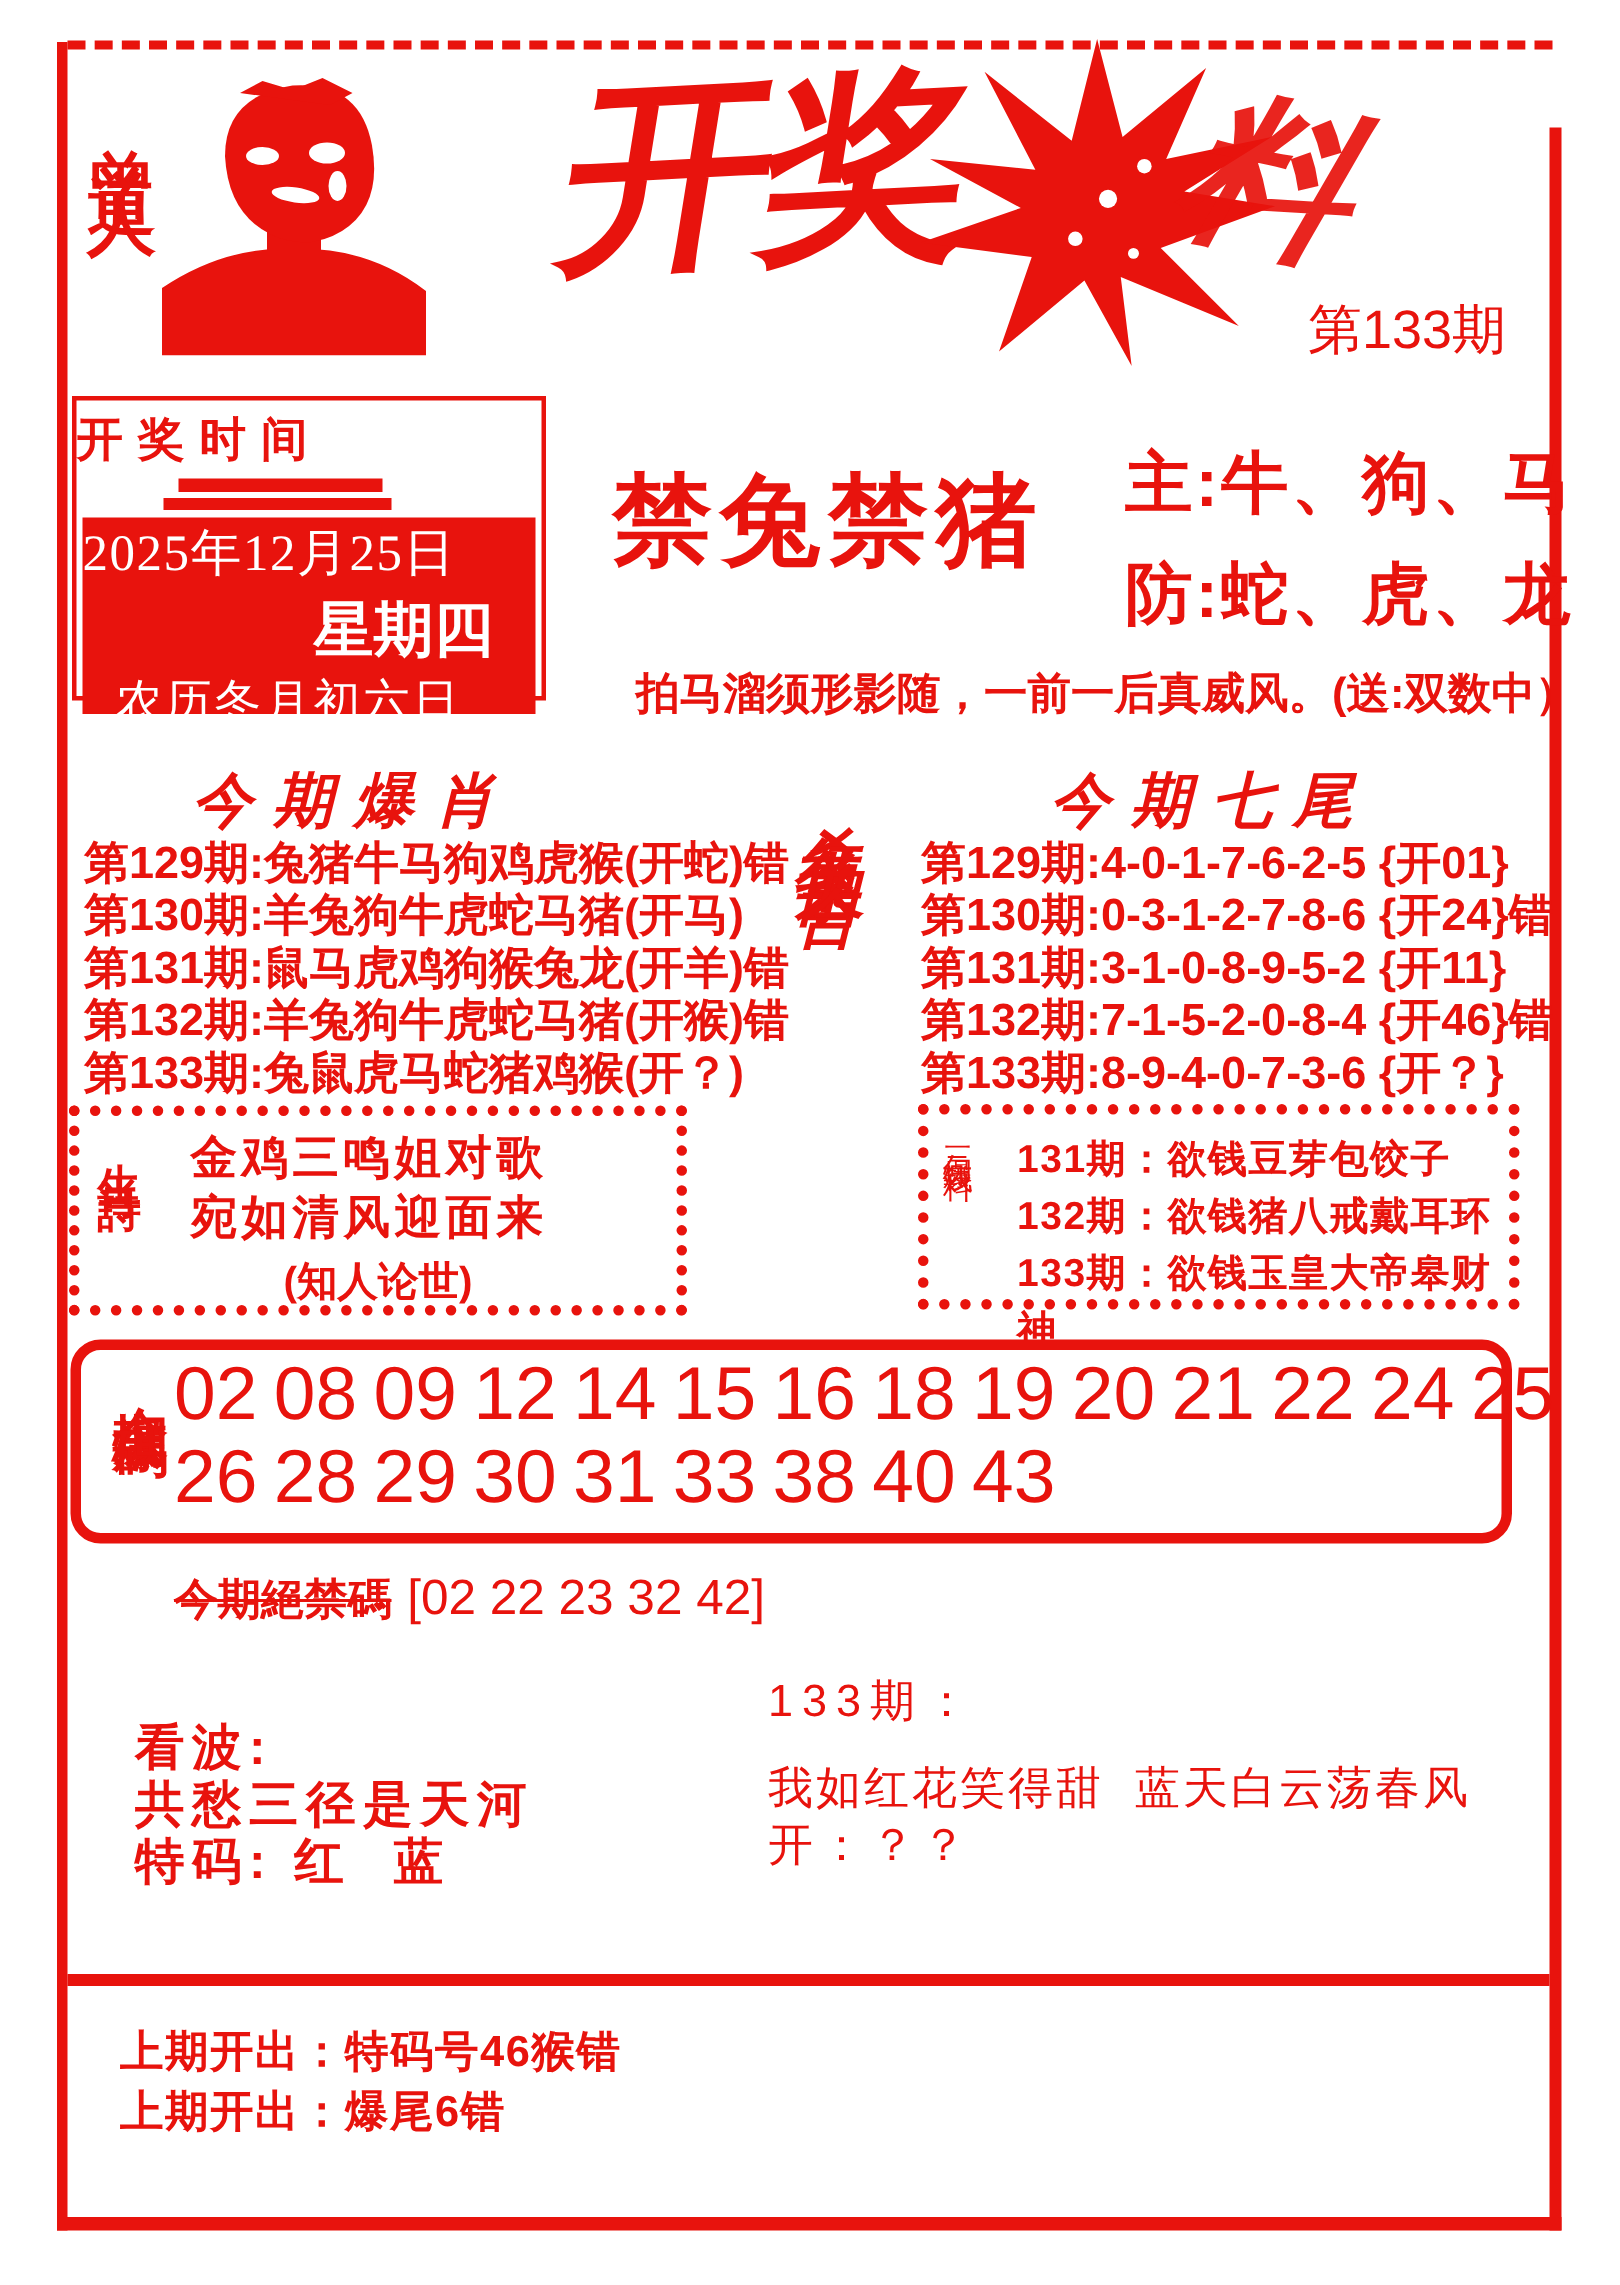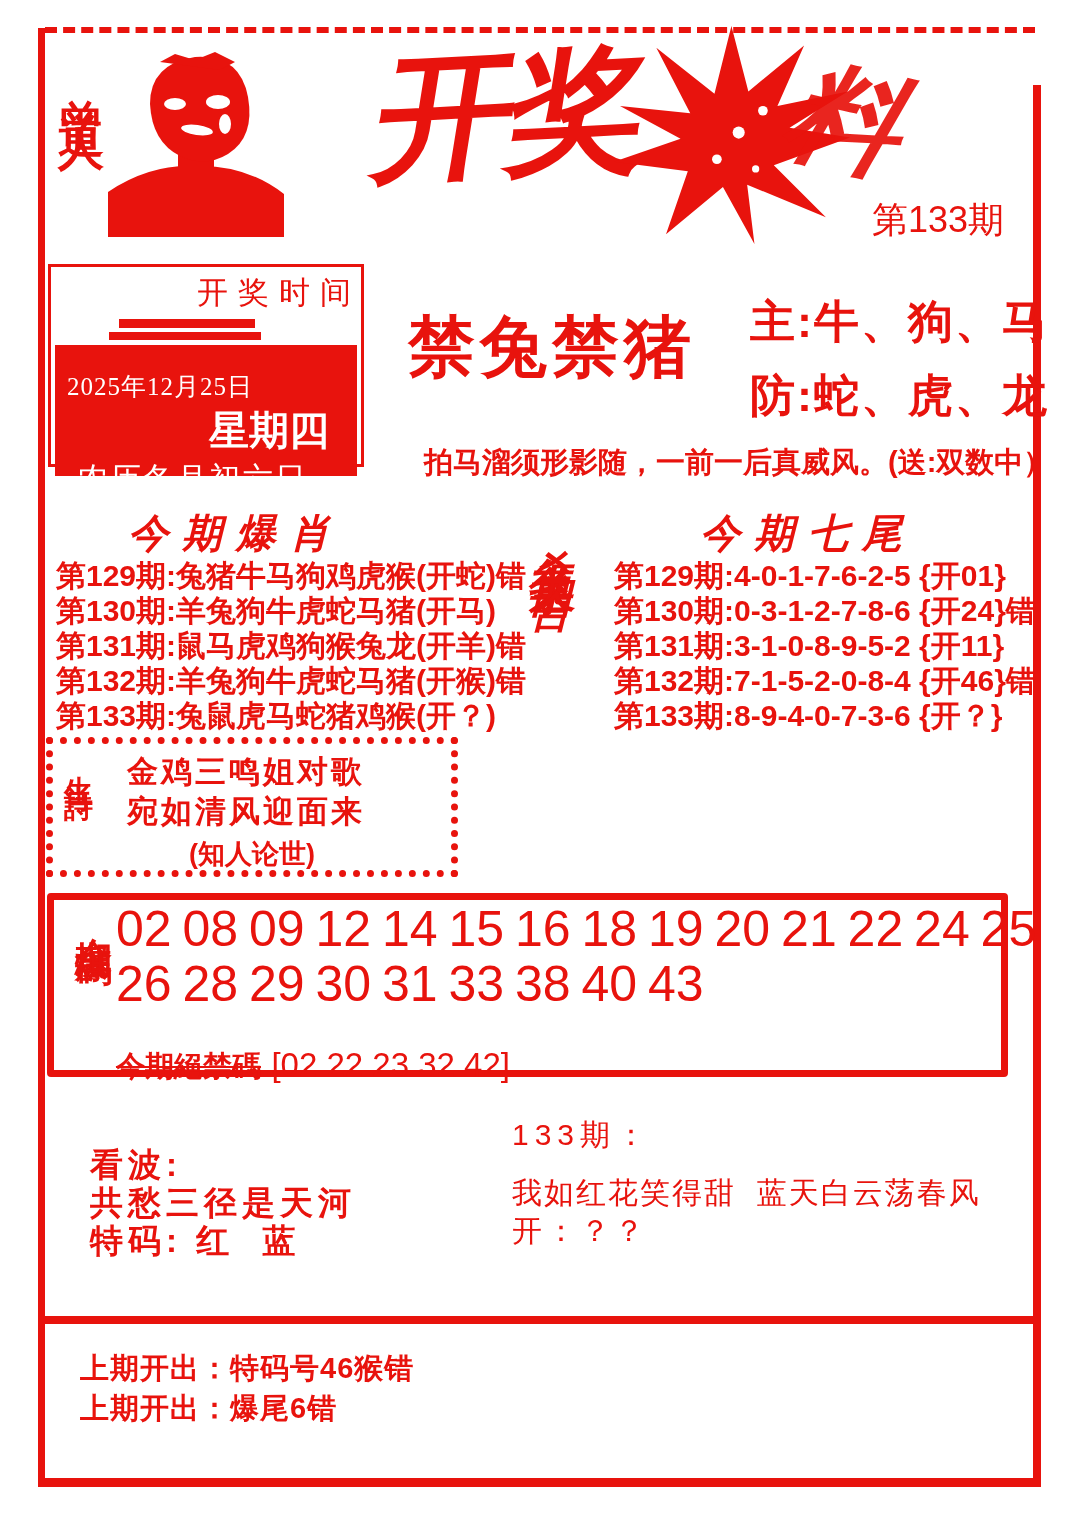--- a/index.html
+++ b/index.html
@@ -22,25 +22,25 @@
   
   .master   { left:50px; top:62px; font-size:46px; font-weight:bold; letter-spacing:14px; height:200px; }
   .portrait { left:100px; top:52px; }
   .title-left { left:378px; top:46px; font-size:138px; font-weight:900; transform:skewX(-12deg) rotate(-3deg); letter-spacing:-6px; line-height:1; }
   .title-right{ left:798px; top:66px; font-size:112px; font-weight:900; transform:rotate(12deg) skewX(-18deg); opacity:.92; line-height:1; }
   .star     { left:604px; top:26px; }
   .issue-no { left:872px; top:196px; font-size:36px; }
 
   
   .draw-box { left:48px; top:264px; width:316px; height:203px; border:3px solid var(--red); }
-  .draw-title { margin-top:5px; text-align:right; font-size:31px; font-weight:400; letter-spacing:10px; }
+  .draw-title { margin-top:5px; text-align:left; font-size:31px; font-weight:700; letter-spacing:10px; }
   .bar1 { width:136px; height:9px; background:var(--red); margin:5px 0 0 68px; }
   .bar2 { width:152px; height:8px; background:var(--red); margin:4px 0 0 58px; }
   .draw-red { margin:5px 4px 0 4px; height:131px; background:var(--red); padding-top:1px; }
-  .d-date   { font-size:25px; padding-left:12px; letter-spacing:1px;margin-top:24px; }
+  .d-date   { font-size:34px; padding-left:0; letter-spacing:1px; }
   .d-weekday{ font-size:40px; font-weight:bold; text-align:right; padding-right:28px; }
   .d-lunar  { font-size:31px; padding-left:22px; letter-spacing:2px; }
   .d-ganzhi { font-size:30px; font-weight:bold; padding-left:3px; }
 
   
   .forbid  { left:408px; top:302px; font-size:67px; font-weight:900; letter-spacing:5px; }
   .zhu     { left:750px; top:292px; font-size:45px; font-weight:900; letter-spacing:2px; }
   .fang    { left:750px; top:366px; font-size:45px; font-weight:900; letter-spacing:2px; }
   .tagline { left:424px; top:443px; font-size:29px; font-weight:800; }
 
@@ -58,21 +58,21 @@
   .sx-label { font-size:29px; font-weight:bold; margin:8px 0 0 6px; letter-spacing:8px; height:120px; }
   .sx-body { margin:8px 0 0 28px; }
   .sx-line { font-size:31px; font-weight:800; letter-spacing:3px; line-height:40px; }
   .sx-note { font-size:27px; font-weight:900; margin:4px 0 0 62px; }
   .sj-box { left:612px; top:736px; width:401px; height:137px; display:flex; }
   .sj-label { font-size:20px; margin:6px 0 0 6px; letter-spacing:4px; height:115px; }
   .sj-body { margin:10px 0 0 26px; }
   .sj-line { font-size:26px; font-weight:800; line-height:38px; letter-spacing:1px; }
 
   
-  .bm-box { left:47px; top:893px; width:961px; height:184px; border:7px solid var(--red); border-radius:4px; }
+  .bm-box { left:47px; top:893px; width:961px; height:136px; border:7px solid var(--red); border-radius:20px; }
   .bm-label { position:absolute; left:14px; top:8px; font-size:37px; font-weight:900; height:165px; letter-spacing:4px; }
   .bm-row1 { position:absolute; left:62px; top:0px;  font-size:50px; word-spacing:-3px; }
   .bm-row2 { position:absolute; left:62px; top:55px; font-size:50px; word-spacing:-3px; }
   .bm-forbid { position:absolute; left:62px; top:146px; }
   .bm-forbid-label { font-size:29px; font-weight:bold; text-decoration:line-through; font-family:"Liberation Serif", serif; }
   .bm-forbid-values { font-size:33px; margin-left:6px; }
 
   
   .kb { left:90px; top:1146px; font-size:33px; font-weight:800; line-height:38px; letter-spacing:5px; }
   .poem { left:512px; top:1118px; font-size:30px; line-height:34px; }
@@ -157,20 +157,28 @@
 
   <div class="abs chain sx-box">
     <div class="sx-label vert serif">生肖詩</div>
     <div class="sx-body">
       <div class="sx-line">金鸡三鸣姐对歌</div>
       <div class="sx-line">宛如清风迎面来</div>
       <div class="sx-note">(知人论世)</div>
     </div>
   </div>
 
+  <div class="abs chain sj-box">
+    <div class="sj-label vert">三句爆钱料</div>
+    <div class="sj-body">
+      <div class="sj-line">131期：欲钱豆芽包饺子</div>
+      <div class="sj-line">132期：欲钱猪八戒戴耳环</div>
+      <div class="sj-line">133期：欲钱玉皇大帝皋财神</div>
+    </div>
+  </div>
 
   <div class="abs bm-box">
     <div class="bm-label vert">今期爆碼</div>
     <div class="bm-row1 pre">02 08 09 12 14 15 16 18 19 20 21 22 24 25</div>
     <div class="bm-row2 pre">26 28 29 30 31 33 38 40 43</div>
     <div class="bm-forbid">
       <span class="bm-forbid-label">今期絕禁碼</span>
       <span class="bm-forbid-values pre">[02 22 23 32 42]</span>
     </div>
   </div>

